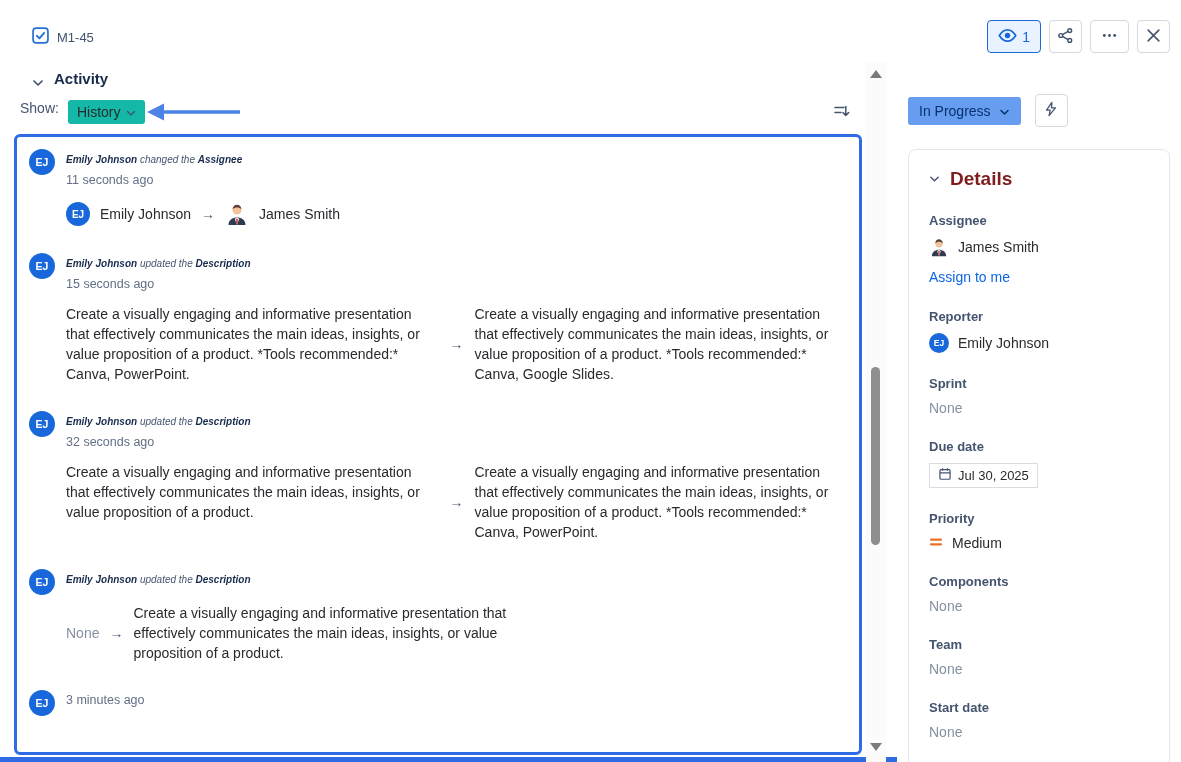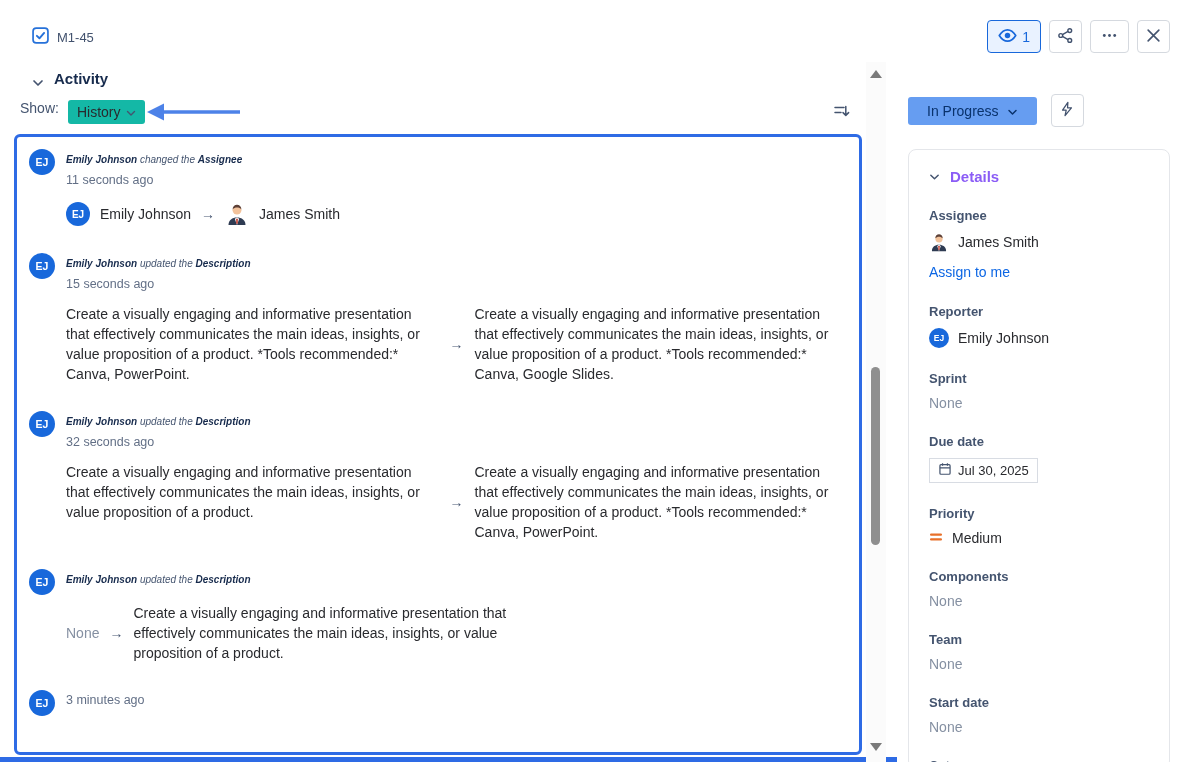--- a/index.html
+++ b/index.html
@@ -65,28 +65,28 @@
     border-bottom:8px solid #7A7A7A; }
   .tri-down { width:0; height:0; border-left:6px solid transparent; border-right:6px solid transparent;
     border-top:8px solid #7A7A7A; }
   .scroll-thumb { position:absolute; left:5px; top:305px; width:9px; height:178px;
     background:#8F8F8F; border-radius:5px; cursor:grab; }
 
   
   .sidebar { position:absolute; left:908px; top:94px; width:262px; }
   .status-row { display:flex; gap:14px; align-items:center; }
   .status-btn { display:flex; align-items:center; gap:8px; background:#669DF1; color:#09326C;
-    border:none; border-radius:3px; padding:6px 19px; font-size:14px; font-weight:500; cursor:pointer;
+    border:none; border-radius:3px; padding:6px 11px; font-size:14px; font-weight:500; cursor:pointer;
     font-family:"Liberation Sans", sans-serif; }
   .bolt-btn { width:33px; height:33px; display:flex; align-items:center; justify-content:center;
     background:#fff; border:1px solid #D5D9DF; border-radius:4px; cursor:pointer; }
   .details-card { margin-top:22px; border:1px solid #E4E6EA; border-radius:8px; padding:16px 20px 30px;
     height:620px; overflow:hidden; background:#fff; }
   .details-header { display:flex; align-items:center; gap:10px; margin:2px 0 6px 0; }
-  .details-title { font-size:15px; font-weight:700; color:#8b5cf6;text-align:center; }
+  .details-title { font-size:19px; font-weight:700; color:#7f1d1d;text-align:center; }
   .field { margin-top:23px; }
   .field-label { font-size:13px; font-weight:600; color:#44546F; }
   .field-value { margin-top:9px; font-size:14px; color:#292A2E; display:flex; align-items:center; gap:9px; }
   .field-value.muted { color:#8590A2; }
   .assign-link { margin-top:12px; font-size:14px; color:#0C66E4; cursor:pointer; display:inline-block; }
   .date-chip { display:inline-flex; align-items:center; gap:6px; border:1px solid #D8DCE3; border-radius:0;
     padding:3px 8px; font-size:13px; color:#292A2E; background:#fff; cursor:pointer;
     font-family:"Liberation Sans", sans-serif; }
 </style>
 </head>

